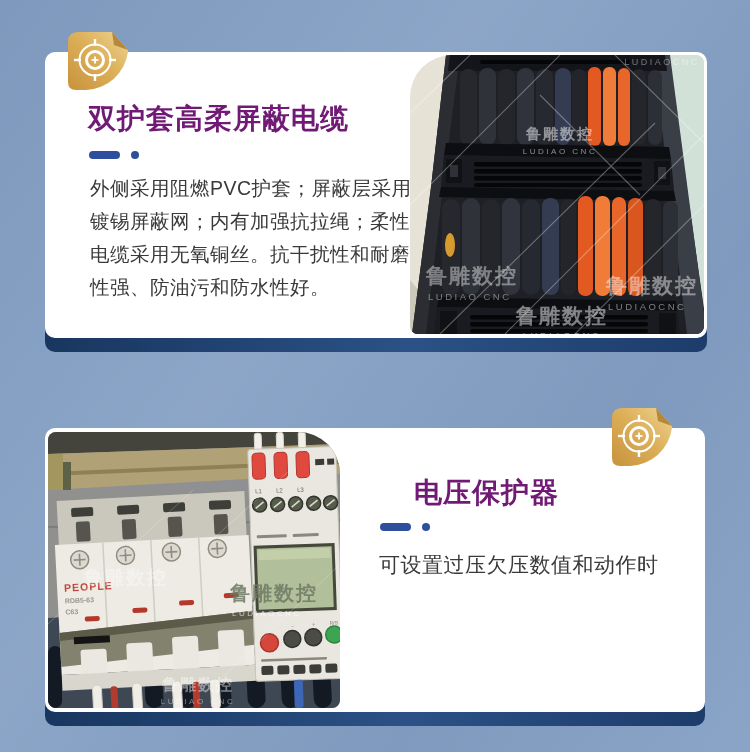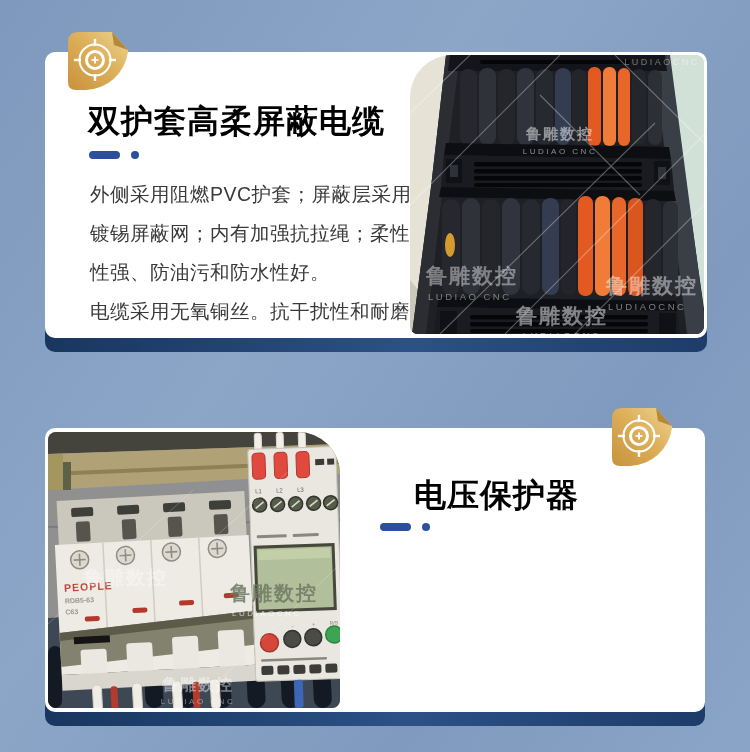--- a/index.html
+++ b/index.html
@@ -14,28 +14,28 @@
     pointer-events:none;
   }
   .navy-bar{position:absolute;border-radius:10px;background:linear-gradient(90deg,#18365f 0%,#2b5186 55%,#1d3c6a 100%);}
   .card{position:absolute;background:#ffffff;border-radius:10px;}
   .photo{position:absolute;overflow:hidden;}
   .photo svg{display:block;}
   #photo1{border-radius:42px 8px 8px 8px;}
   #photo2{border-radius:8px 42px 8px 8px;}
   .badge{position:absolute;width:60px;height:58px;}
   .sec-title{
-    position:absolute;font-size:32px;font-weight:bold;color:#000000;
+    position:absolute;font-size:28px;font-weight:bold;color:#701a75;
     letter-spacing:1px;white-space:nowrap;line-height:1.15;
   }
   .underline{position:absolute;display:flex;align-items:center;}
   .underline .dash{width:31px;height:8px;border-radius:4px;background:#2e4f9e;}
   .underline .dot{width:8px;height:8px;border-radius:50%;background:#2e4f9e;margin-left:11px;}
   .body-text{position:absolute;color:#3a3a3a;}
-  .body-text div{white-space:nowrap;margin-top:6px;}
+  .body-text div{white-space:nowrap;}
   #body1{font-size:19.5px;line-height:33px;letter-spacing:.5px;}
   #body2{font-size:21px;line-height:33px;letter-spacing:.5px;}
   .wm-cn{fill:#ffffff;font-weight:bold;letter-spacing:2px;}
   .wm-en{fill:#ffffff;letter-spacing:2.5px;}
 </style>
 </head>
 <body>
 
 <div class="navy-bar" style="left:45px;top:64px;width:662px;height:288px;"></div>
 <div class="card" style="left:45px;top:52px;width:662px;height:286px;"></div>
@@ -65,22 +65,22 @@
 </div>
 
 <div class="sec-title" style="left:88px;top:103px;">双护套高柔屏蔽电缆</div>
 <div class="underline" style="left:89px;top:151px;">
   <div class="dash"></div>
   <div class="dot"></div>
 </div>
 <div class="body-text" id="body1" style="left:90px;top:172px;">
   <div>外侧采用阻燃PVC护套；屏蔽层采用</div>
   <div>镀锡屏蔽网；内有加强抗拉绳；柔性</div>
+  <div>电缆采用无氧铜丝。抗干扰性和耐磨</div>
   <div>性强、防油污和防水性好。</div>
-  <div>电缆采用无氧铜丝。抗干扰性和耐磨</div>
 </div>
 
 <div class="photo" id="photo1" style="left:410px;top:55px;width:294px;height:279px;">
   <svg width="294" height="279" viewBox="0 0 294 279">
     <rect x="0" y="0" width="294" height="279" fill="#e6e3d6"></rect>
     <polygon points="205,0 294,0 294,279 235,279" fill="#d2e1d8"></polygon>
     <polygon points="0,225 45,279 0,279" fill="#ccc8ba"></polygon>
 
     <path d="M36,0 L258,0 L294,254 L294,279 L2,279 L21,132 Z" fill="#1e2025"></path>
     <polygon points="36,0 50,0 33,132 16,279 2,279 21,132" fill="#2b2d33"></polygon>
@@ -193,20 +193,21 @@
     </g>
   </svg>
 </div>
 
 <div class="sec-title" style="left:378px;top:477px;margin-left:36px;">电压保护器</div>
 <div class="underline" style="left:380px;top:523px;">
   <div class="dash"></div>
   <div class="dot"></div>
 </div>
 <div class="body-text" id="body2" style="left:379px;top:548px;">
+  <div>可设置过压欠压数值和动作时</div>
 </div>
 
 <div class="photo" id="photo2" style="left:48px;top:432px;width:292px;height:276px;">
   <svg width="292" height="276" viewBox="0 0 292 276">
     <rect x="0" y="0" width="292" height="276" fill="#8f9094"></rect>
     <polygon points="0,0 292,0 292,12 0,22" fill="#45443c"></polygon>
     <polygon points="0,22 292,12 292,42 0,58" fill="#b0a176"></polygon>
     <polygon points="0,40 292,28 292,32 0,44" fill="#8d8155"></polygon>
     <rect x="0" y="22" width="15" height="254" fill="#a3975f"></rect>
     <rect x="15" y="30" width="8" height="246" fill="#5d6247"></rect>

